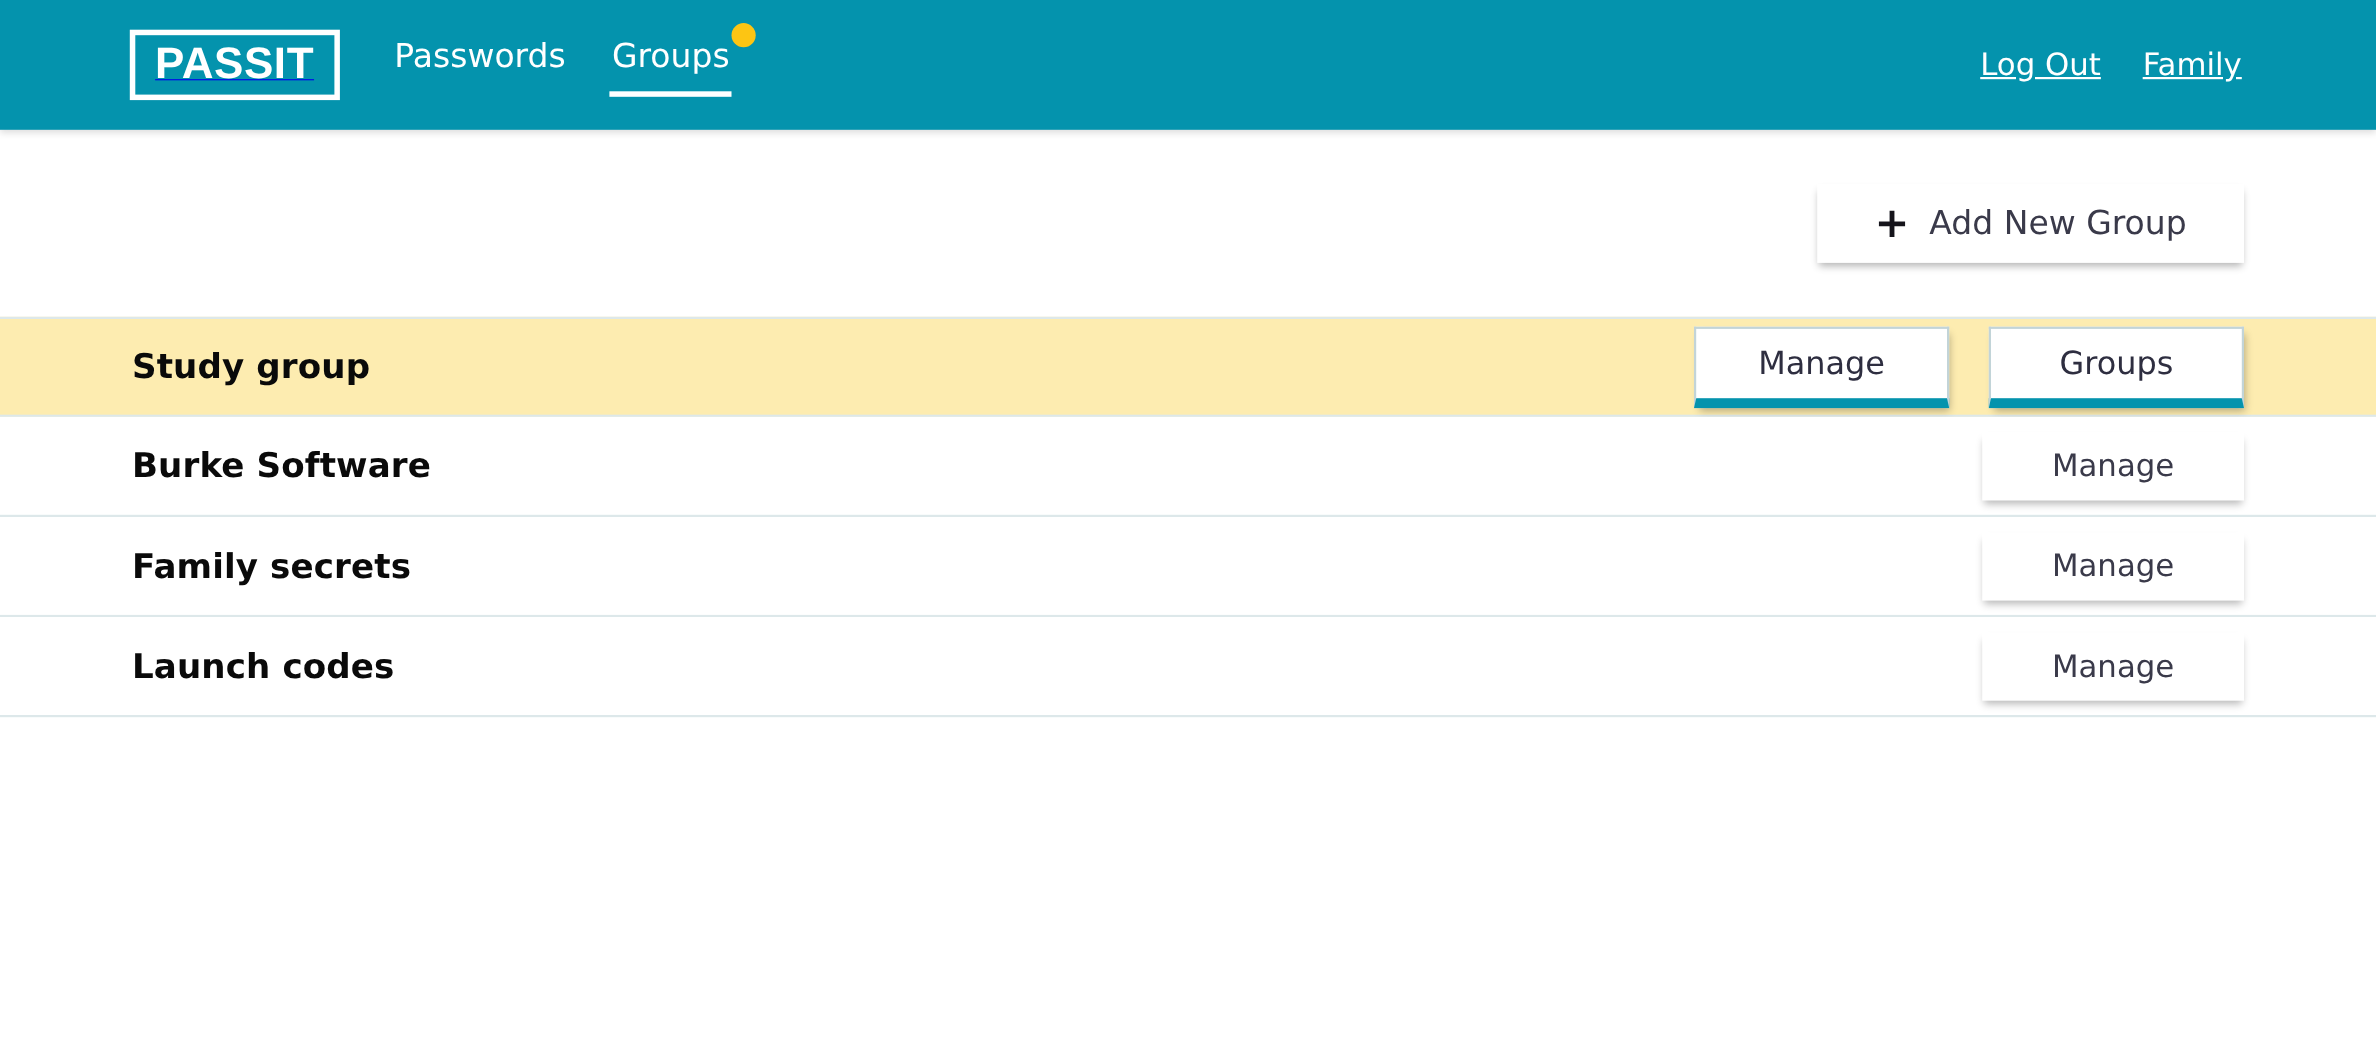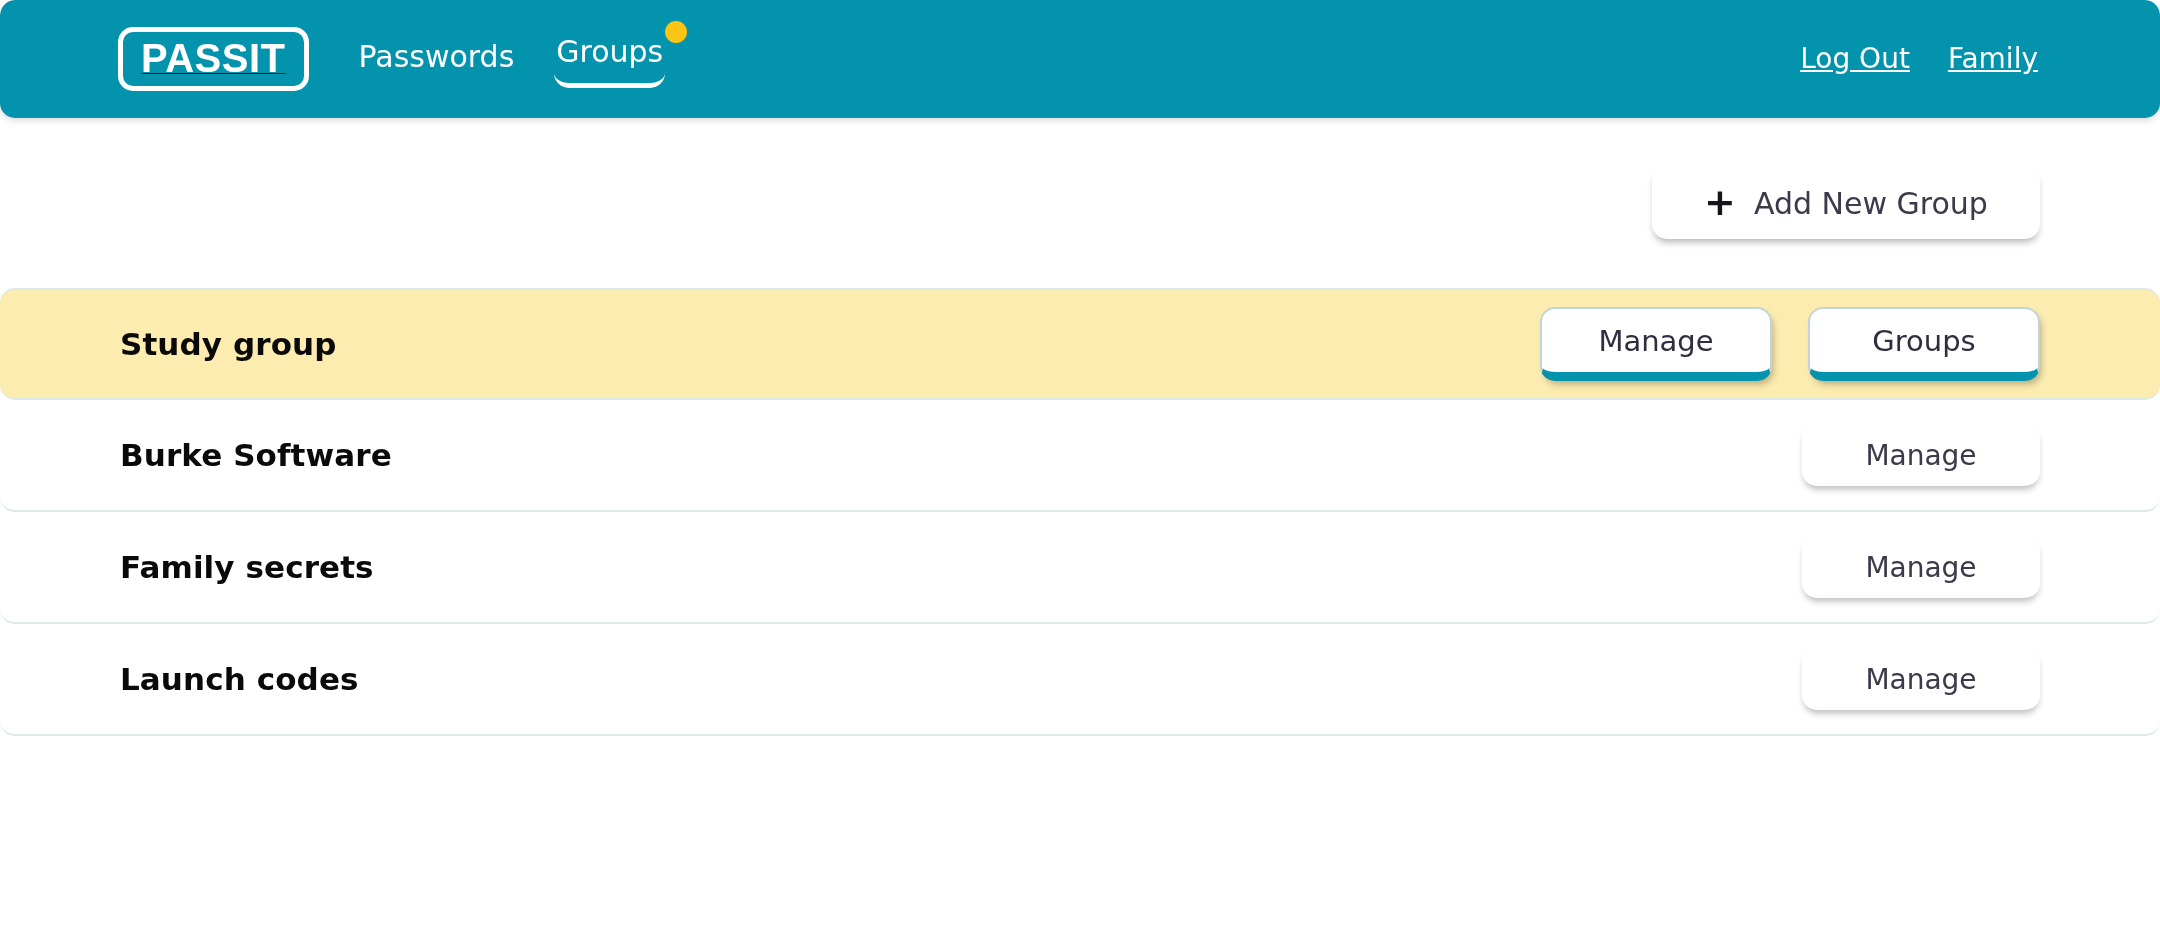--- a/index.html
+++ b/index.html
@@ -1,16 +1,16 @@
 <!DOCTYPE html>
 <html><head>
 <meta charset="utf-8">
 <title>Passit Groups</title>
 <style>
-  * { box-sizing: border-box; margin: 0; padding: 0; border-radius: 15px; }
+  * { box-sizing: border-box; margin: 0; padding: 0; }
 
   html, body {
     width: 2160px;
     height: 948px;
     background: #ffffff;
     font-family: "DejaVu Sans", "Liberation Sans", sans-serif;
     overflow: hidden;
   }
 
   
@@ -38,21 +38,21 @@
   }
   .brand-logo-text {
     color: #ffffff;
     font-size: 40px;
     font-weight: 700;
     letter-spacing: 0.5px;
     line-height: 40px;
     font-family: "Liberation Sans", sans-serif;
   }
 
-  .nav-primary { display: flex; align-items: flex-end; gap: 38px; }
+  .nav-primary { display: flex; align-items: flex-start; gap: 38px; }
 
   .nav-link {
     position: relative;
     color: #ffffff;
     font-size: 30px;
     font-weight: 400;
     line-height: 34px;
     text-decoration: none;
     padding: 4px 2px 14px 2px;
     white-space: nowrap;
@@ -117,21 +117,21 @@
     transform: translateY(-1px);
   }
   .btn-add-label { color: #3A3A4A; }
 
   
   .group-list { width: 2160px; background: #ffffff; }
 
   .group-row {
     position: relative;
     width: 2160px;
-    height: 112px;
+    height: 91px;
     display: flex;
     align-items: center;
     border-bottom: 2px solid #DDE8EA;
     background: #ffffff;
   }
   .group-row.pending {
     background: #FDECB0;
     border-top: 2px solid #DDE8EA;
   }
 

